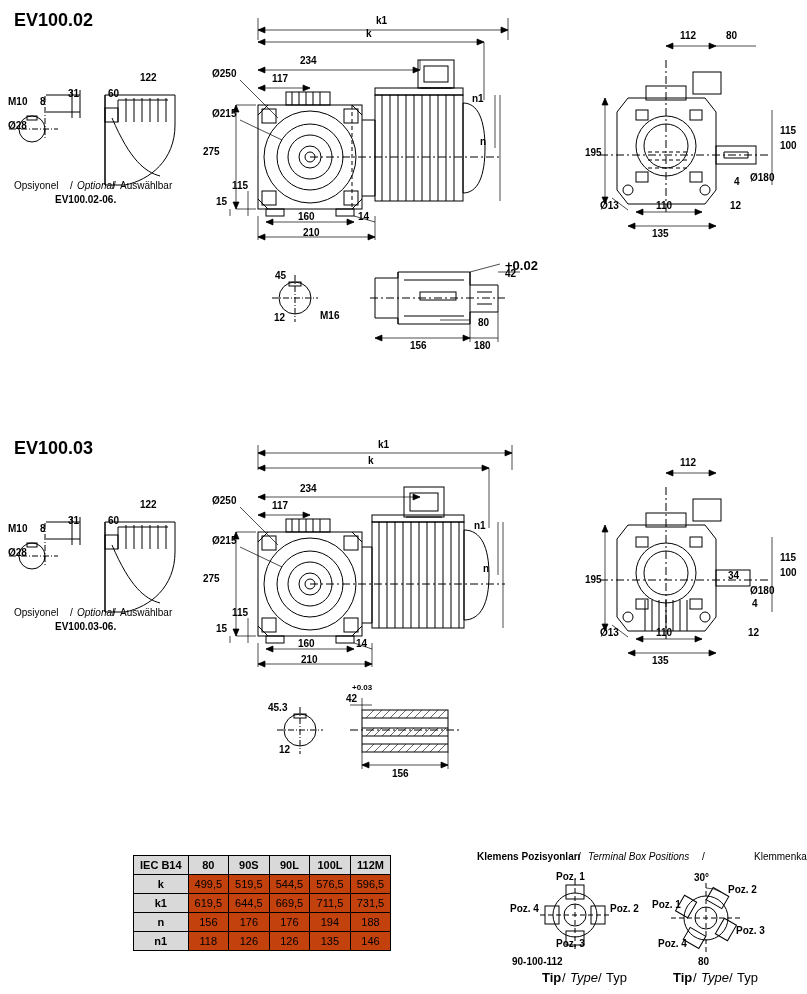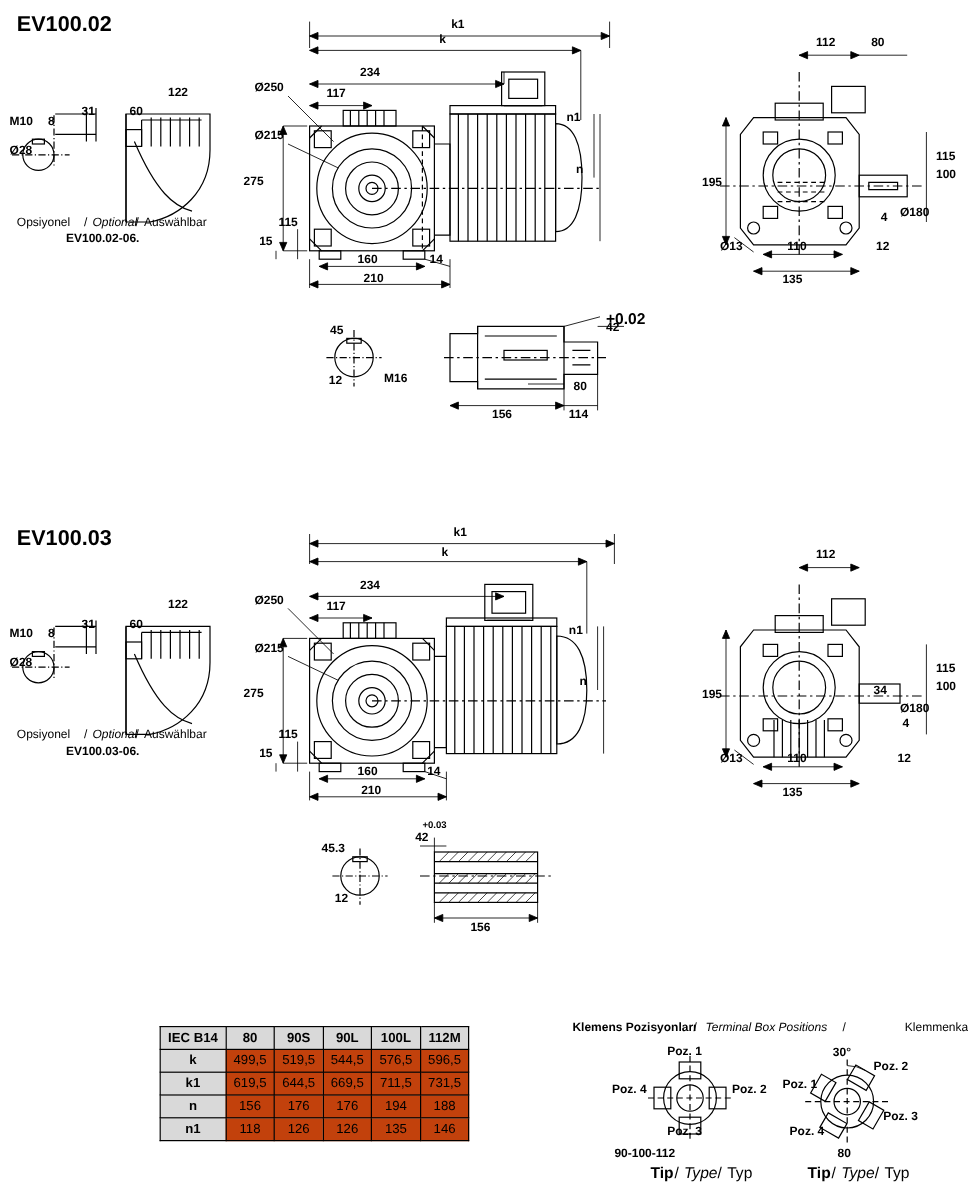--- a/index.html
+++ b/index.html
@@ -400,21 +400,21 @@
 <div class="lbl" style="left:730px;top:200px;">12</div>
 <div class="lbl" style="left:652px;top:228px;">135</div>
 
 <div class="lbl" style="left:275px;top:270px;">45</div>
 <div class="lbl" style="left:274px;top:312px;">12</div>
 <div class="lbl" style="left:320px;top:310px;">M16</div>
 <div class="lbl" style="left:505px;top:258px;font-size:13px;">+0.02</div>
 <div class="lbl" style="left:505px;top:268px;">42</div>
 <div class="lbl" style="left:478px;top:317px;">80</div>
 <div class="lbl" style="left:410px;top:340px;">156</div>
-<div class="lbl" style="left:474px;top:340px;">114</div>
+<div class="lbl" style="left:474px;top:340px;">180</div>
 
 <div class="lbl norm" style="left:14px;top:607px;">Opsiyonel</div>
 <div class="lbl norm ital" style="left:77px;top:607px;">Optional</div>
 <div class="lbl norm" style="left:120px;top:607px;">Auswählbar</div>
 <div class="lbl" style="left:55px;top:621px;">EV100.03-06.</div>
 <div class="lbl norm" style="left:70px;top:607px;">/</div>
 <div class="lbl norm" style="left:113px;top:607px;">/</div>
 
 <div class="lbl" style="left:378px;top:439px;">k1</div>
 <div class="lbl" style="left:368px;top:455px;">k</div>

